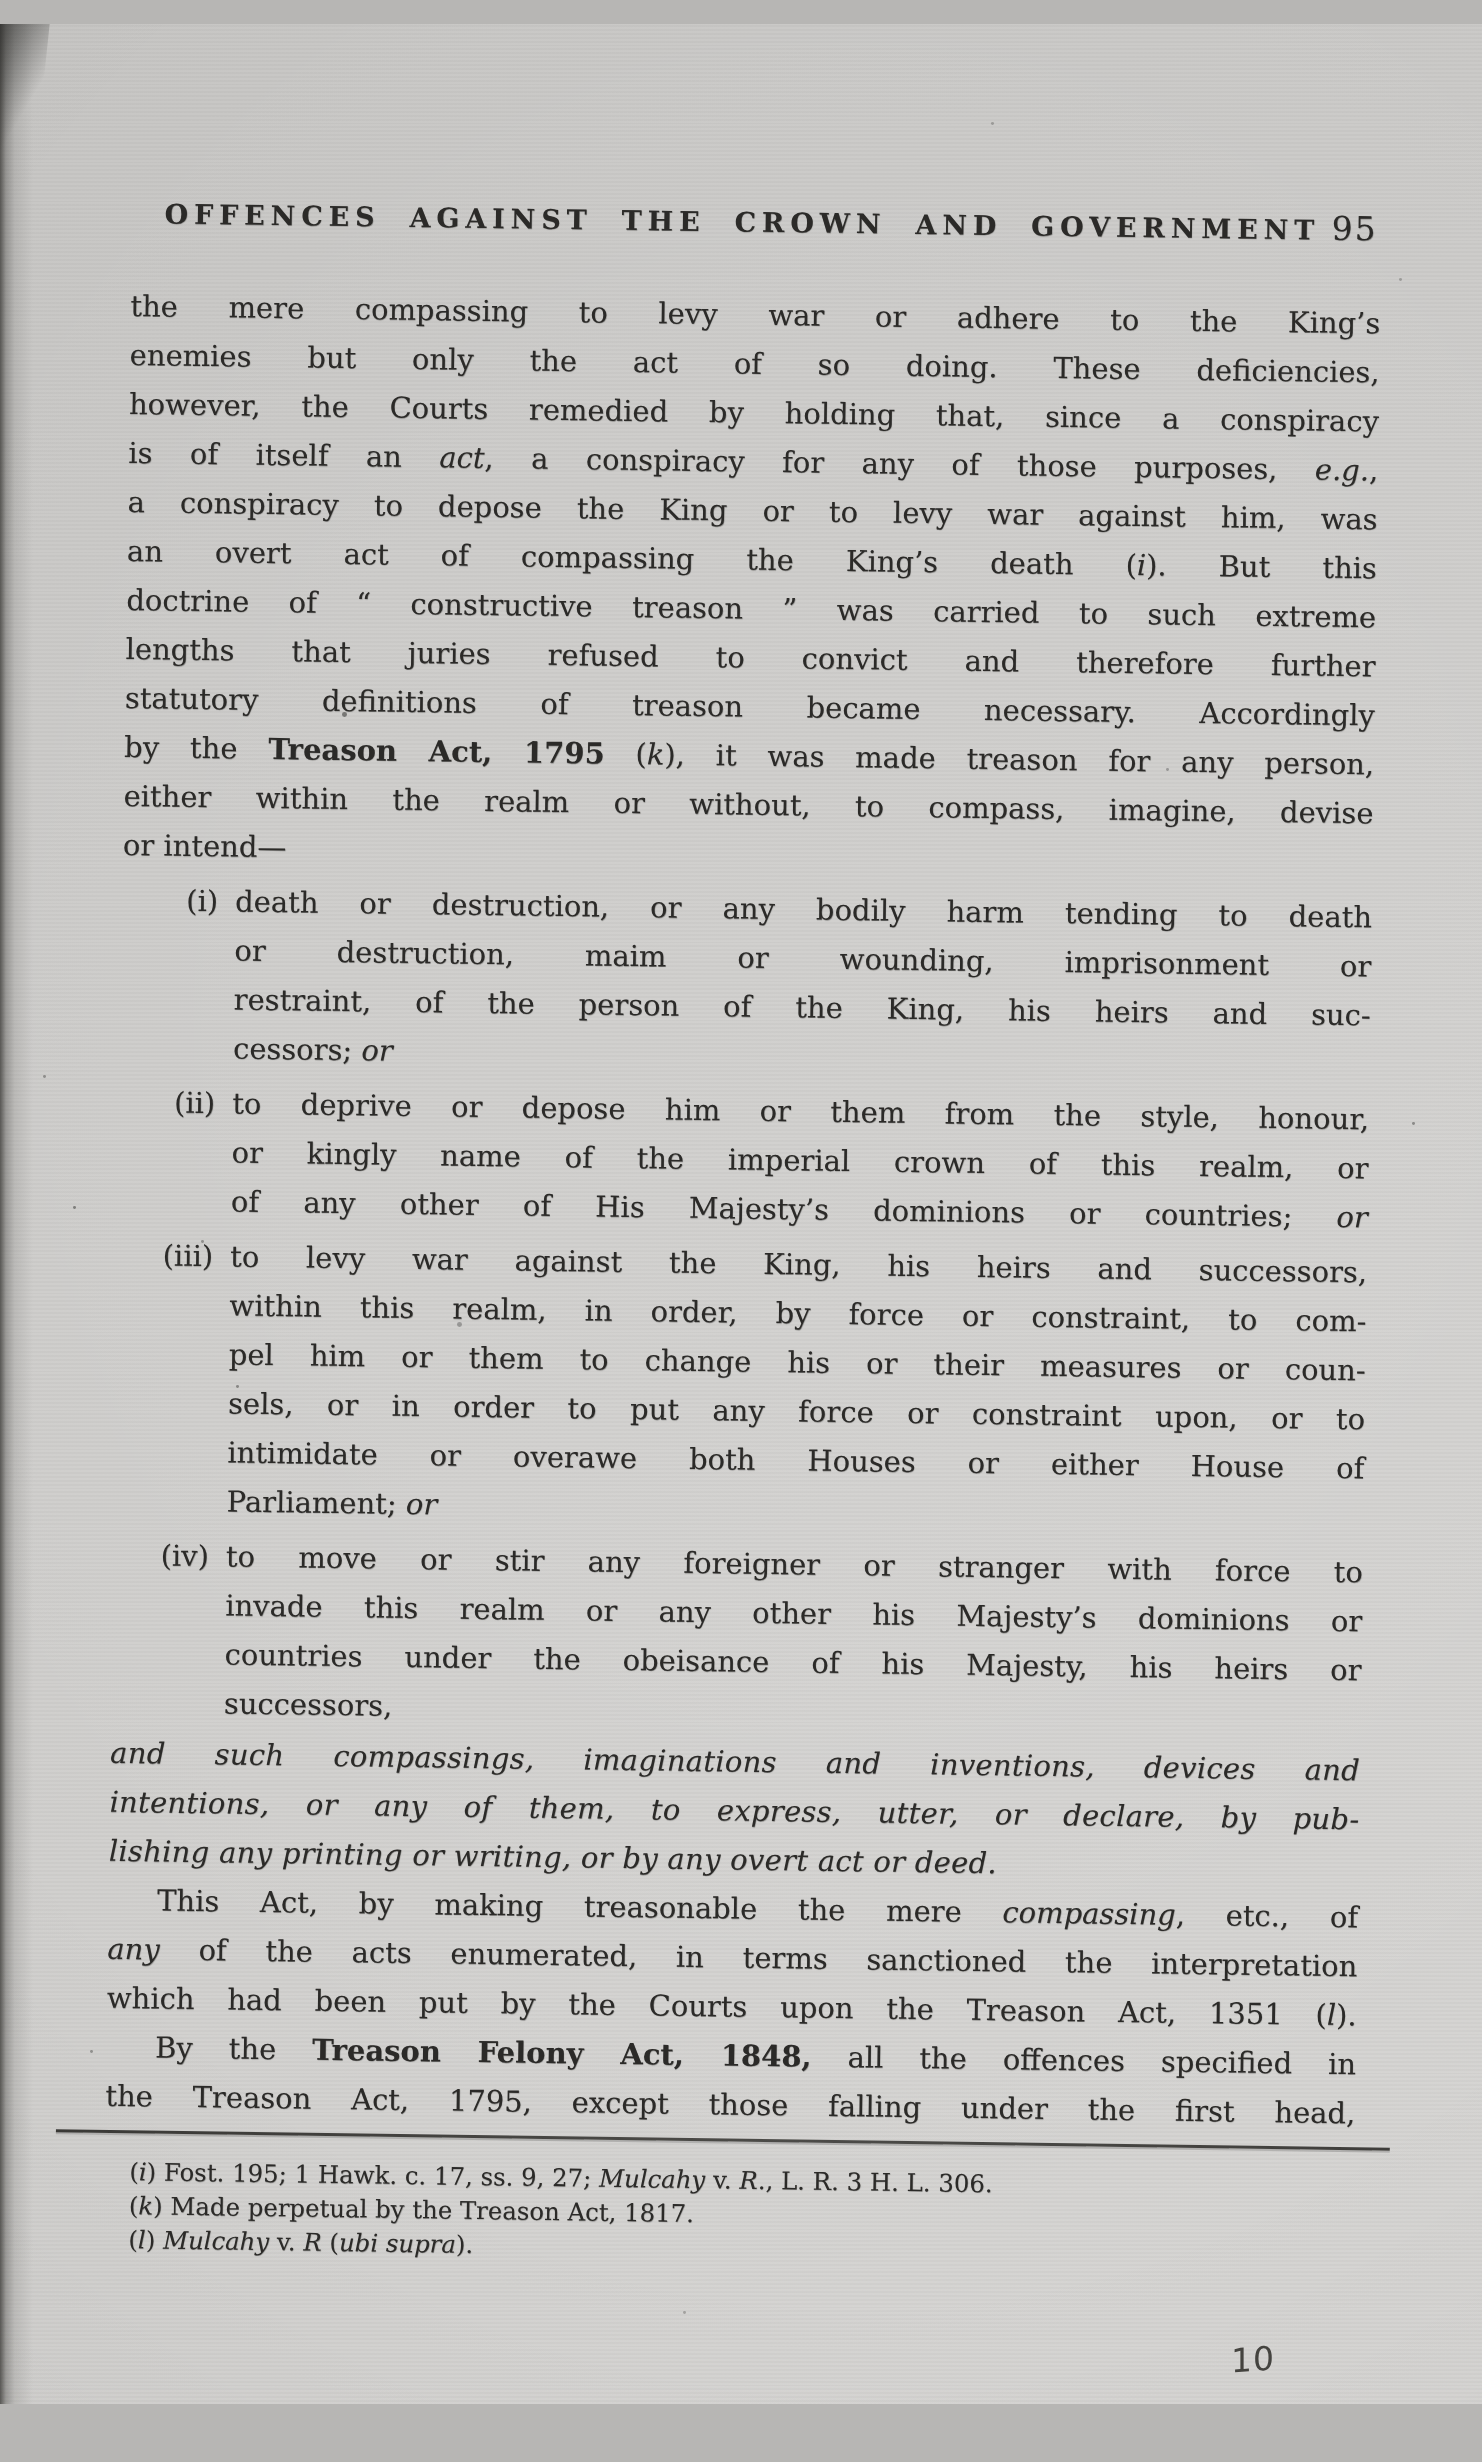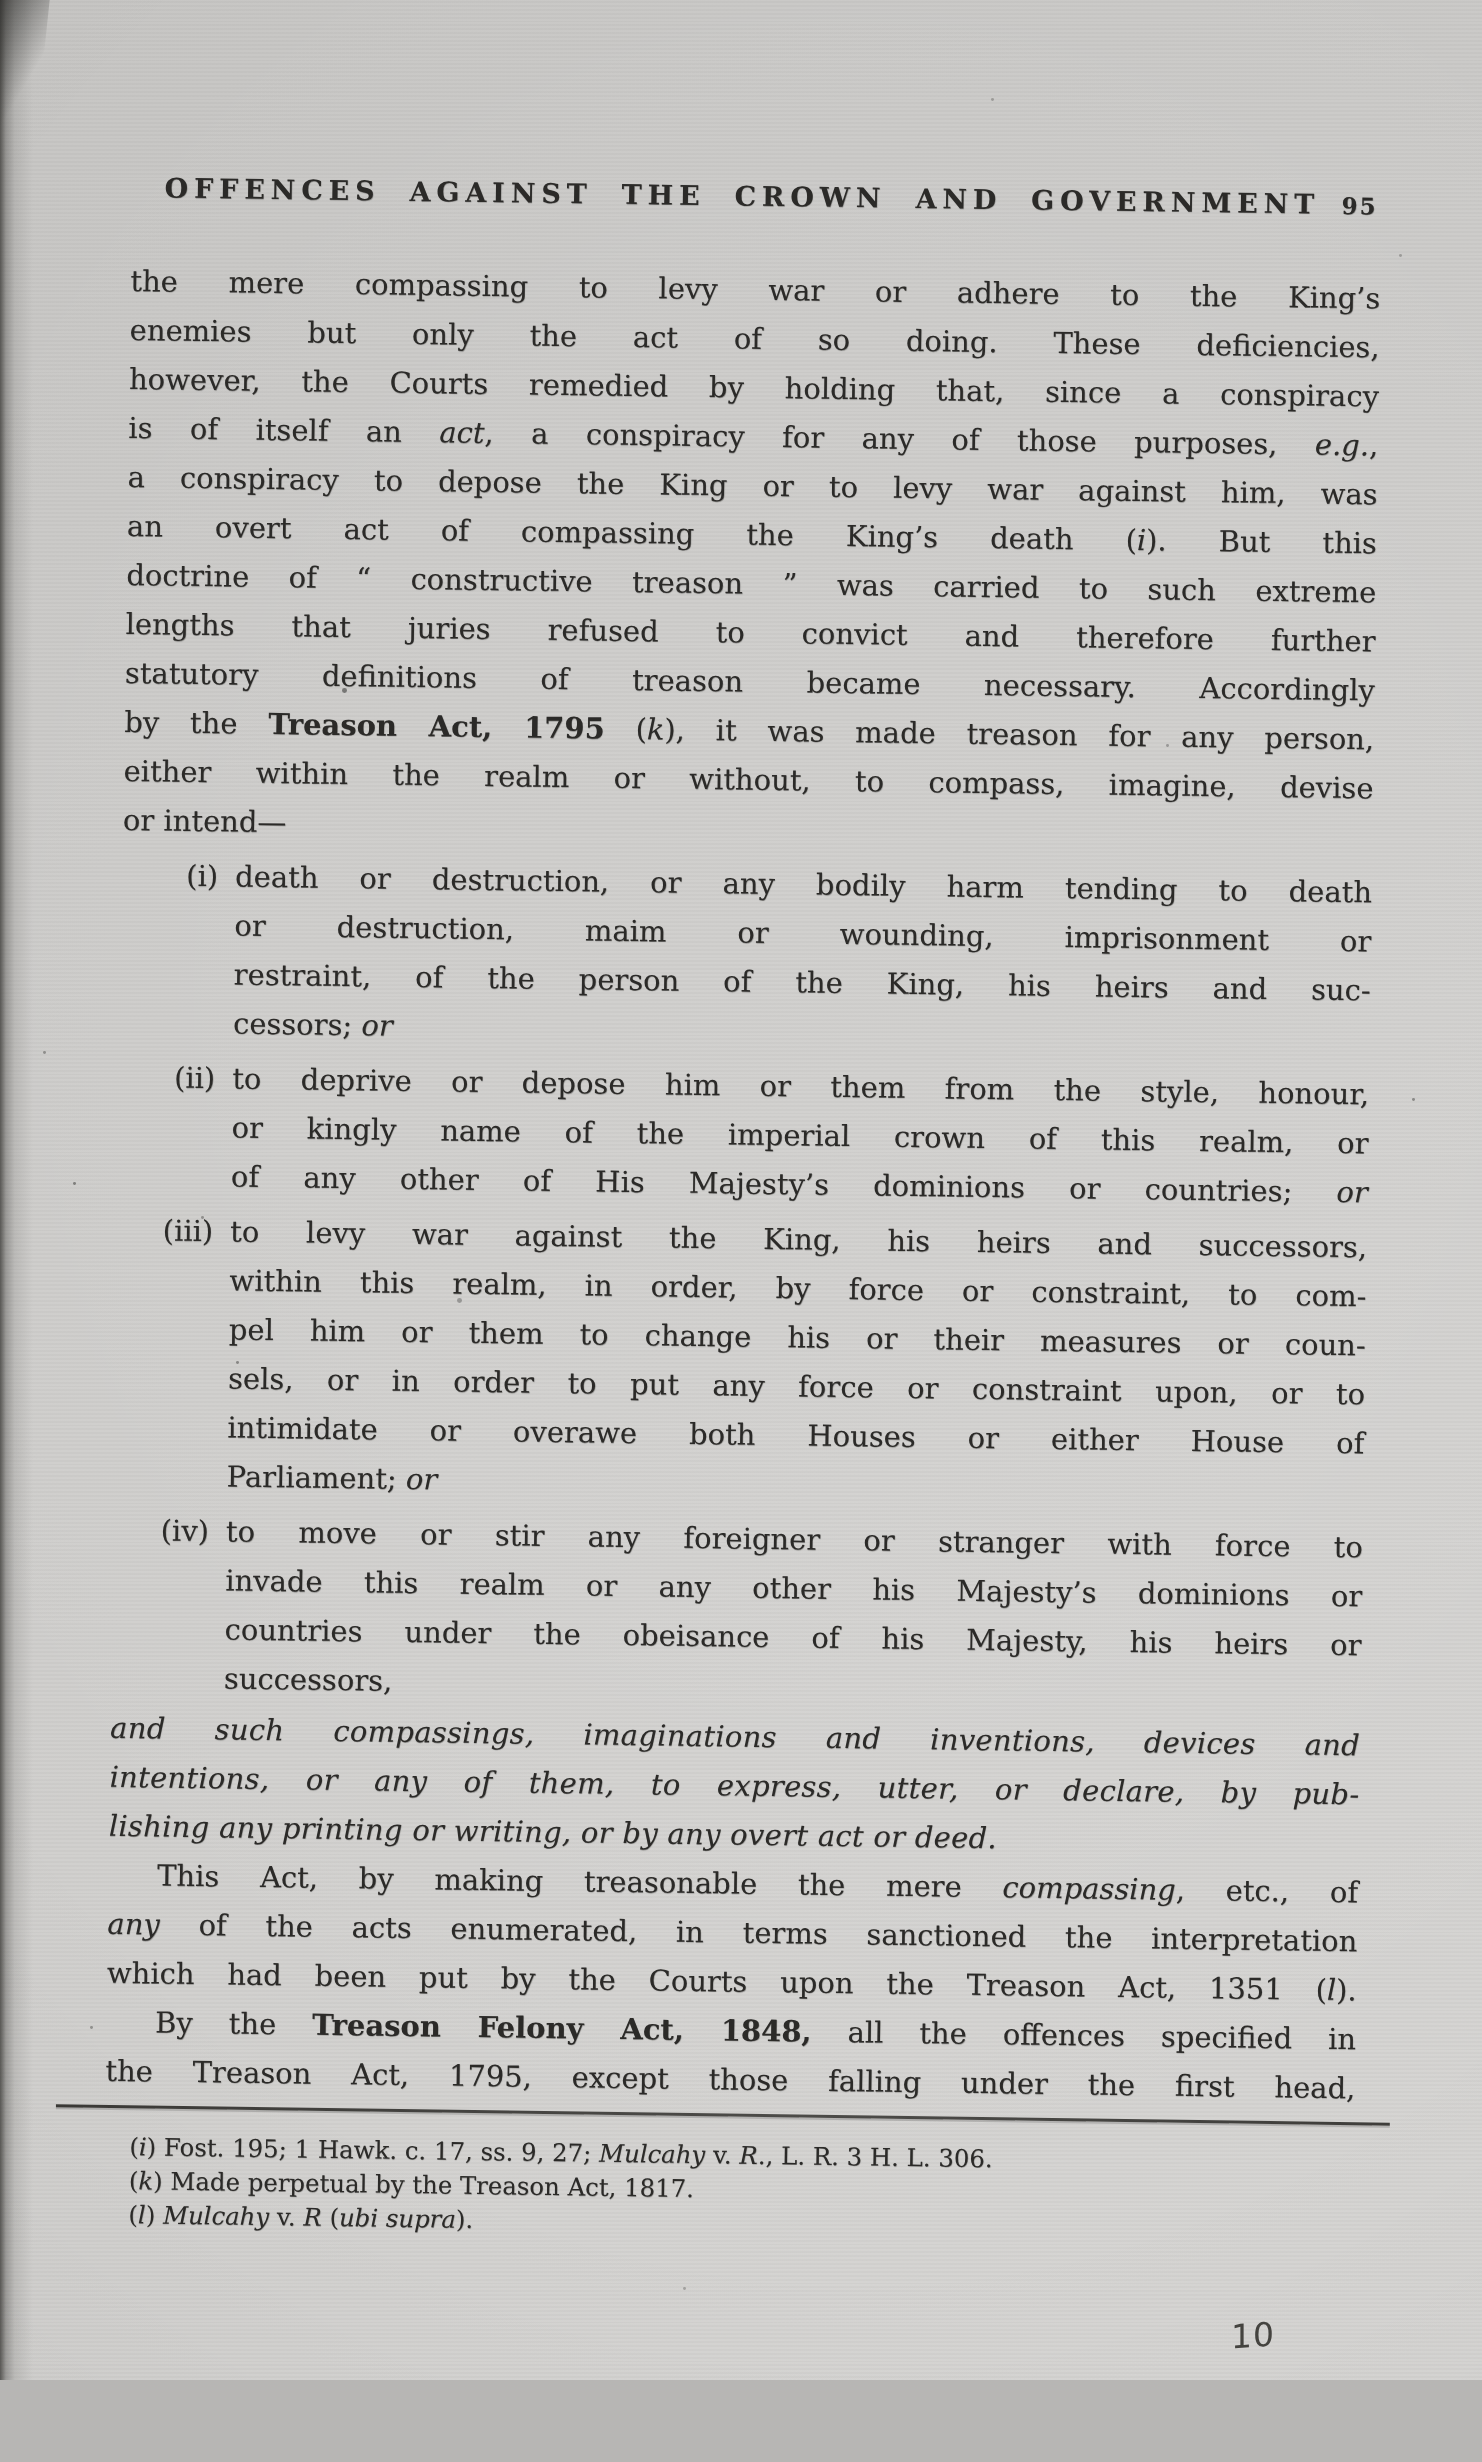--- a/index.html
+++ b/index.html
@@ -7,20 +7,21 @@
     width: 1482px; height: 2463px;
     background: #b7b6b4;
     overflow: hidden;
   }
   .scan-page {
     position: relative;
     width: 1482px; height: 2380px;
     background: linear-gradient(155deg, #c6c5c3 0%, #cdccca 42%, #d6d5d3 100%);
     font-family: "DejaVu Serif", "Liberation Serif", serif;
     overflow: hidden;
+    margin-top: 24px;
   }
   .paper-texture {
     position: absolute; inset: 0;
     background:
       repeating-linear-gradient(0deg, rgba(255,255,255,0.025) 0 2px, rgba(0,0,0,0.018) 2px 3.9px),
       radial-gradient(130% 95% at 58% 42%, rgba(255,255,255,0.06) 30%, rgba(0,0,0,0.00) 55%, rgba(0,0,0,0.055) 100%);
     pointer-events: none;
   }
   .gutter-shadow {
     position: absolute; left: 0; top: 0; bottom: 0; width: 33px;
@@ -60,21 +61,21 @@
   .running-head {
     display: flex; justify-content: space-between; align-items: baseline;
     padding: 0 3.9px 0 33px;
     line-height: 39px;
   }
   .head-title {
     font-weight: 700; font-size: 27px;
     letter-spacing: 5.9px; word-spacing: 13.7px;
   }
   .head-page {
-    font-weight: 700; font-size: 23px; letter-spacing: 2px;
+    font-weight: 400; font-size: 33px; letter-spacing: 2px;
   }
   .line { text-align: justify; text-align-last: justify; }
   .line.last { text-align-last: left; }
   .line.indent { text-indent: 49px; }
   .it { font-style: italic; }
   .bd { font-weight: 700; }
   .para.opening { margin-top: 49px; }
   .list-item { position: relative; padding-left: 113px; margin-top: 5.9px; }
   .item-label { position: absolute; left: 0; top: 0; width: 96px; text-align: right; }
   .para.quote { font-style: italic; margin-top: 2px; letter-spacing: 0.3px; }

